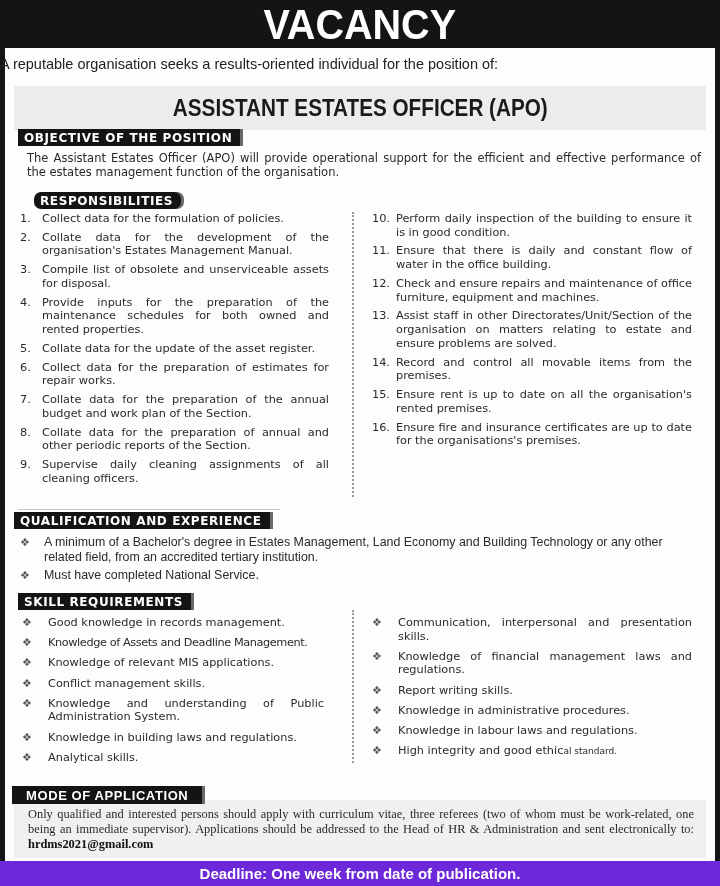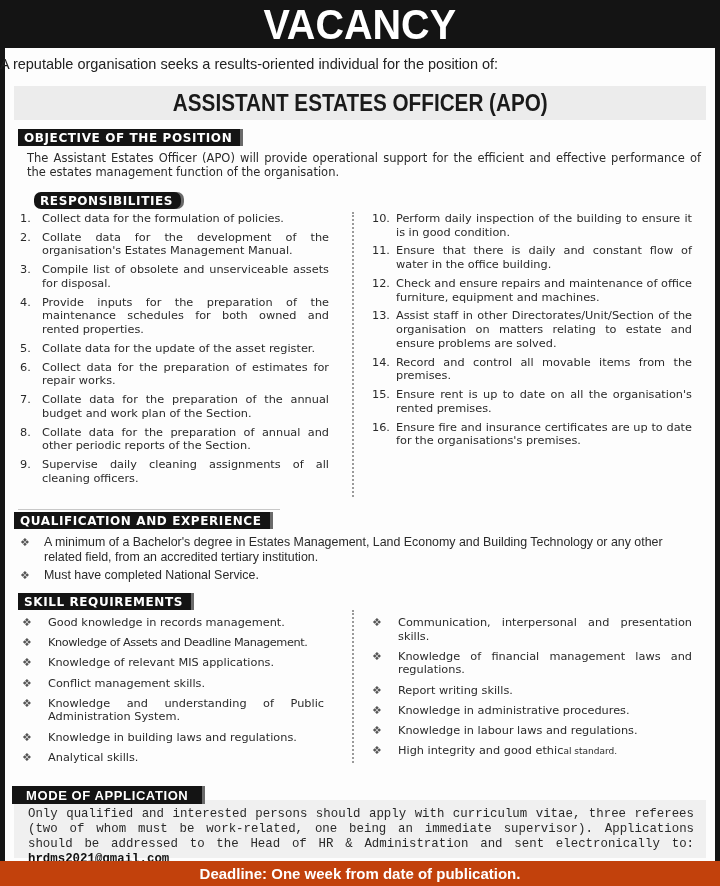--- a/index.html
+++ b/index.html
@@ -1,40 +1,40 @@
 <!DOCTYPE html>
 <html><head>
 <meta charset="utf-8">
 <style>
   html, body { margin: 0; padding: 0; background: #ffffff; }
   body { width: 720px; height: 886px; overflow: hidden; position: relative; font-family: "DejaVu Sans", sans-serif; color: #2a2a2a; }
   .frame { position: absolute; left: 0; top: 0; width: 720px; height: 886px; box-sizing: border-box; border-left: 5px solid #151515; border-right: 5px solid #151515; background: #fdfdfd; }
   .top-banner { position: absolute; left: 0; top: 0; width: 720px; height: 48px; background: #141414; display: flex; align-items: center; justify-content: center; }
   .top-banner h1 { margin: 0; color: #ffffff; font-family: "Liberation Sans", sans-serif; font-weight: bold; font-size: 43px; letter-spacing: 0px; transform: scaleX(0.92); }
   .intro { position: absolute; left: 0; top: 56px; width: 688px; text-align: left; font-family: "Liberation Sans", sans-serif; font-size: 14.5px; color: #222; }
-  .position-bar { position: absolute; left: 14px; top: 86px; width: 692px; height: 34px; background: #ececec; display: flex; align-items: center; justify-content: center; }
+  .position-bar { position: absolute; left: 14px; top: 86px; width: 692px; height: 44px; background: #ececec; display: flex; align-items: center; justify-content: center; }
   .position-bar h2 { margin: 0; font-family: "Liberation Sans", sans-serif; font-weight: bold; font-size: 23px; color: #1a1a1a; transform: scaleX(0.9); }
   .sec-head { position: absolute; background: #141414; color: #fff; font-family: "DejaVu Sans", sans-serif; font-weight: bold; font-size: 12px; letter-spacing: 0.6px; padding: 2px 8px 1px 6px; box-shadow: 3px 0 0 #6a6a6a; white-space: nowrap; }
   .para { position: absolute; font-size: 11.5px; line-height: 14px; color: #2a2a2a; text-align: justify; margin-left: 7px; }
   .olist { position: absolute; margin: 0; padding: 0; list-style: none; font-size: 11.3px; line-height: 13.6px; color: #2a2a2a; }
   .olist li { position: relative; padding-left: 22px; margin-bottom: 5.3px; text-align: justify; }
   .olist.right li { padding-left: 24px; }
   .olist li .num { position: absolute; left: 0; top: 0; }
   .blist { position: absolute; margin: 0; padding: 0; list-style: none; font-size: 11.3px; line-height: 13.6px; color: #2a2a2a; }
   .blist li { position: relative; padding-left: 28px; margin-bottom: 6.6px; text-align: justify; }
   .blist li .bullet { position: absolute; left: 2px; top: 0; font-size: 11px; color: #555; }
   .qlist { position: absolute; margin: 0; padding: 0; list-style: none; font-family: "Liberation Sans", sans-serif; font-size: 12.4px; line-height: 15px; color: #2a2a2a; }
   .qlist li { position: relative; padding-left: 24px; margin-bottom: 3px; }
   .qlist li .bullet { position: absolute; left: 0; top: 0; font-size: 11px; color: #555; }
   .vdots { position: absolute; width: 0; border-left: 2px dotted #9a9a9a; }
   .hrule { position: absolute; height: 0; border-top: 1px solid #c8c8c8; }
   .app-box { position: absolute; left: 14px; top: 800px; width: 692px; height: 58px; background: #f0f0f0; }
-  .app-text { position: absolute; left: 28px; top: 807px; width: 666px; font-family: Liberation Mono, monospace; font-size: 12.4px; line-height: 15px; color: #2a2a2a; text-align: justify; }
+  .app-text { position: absolute; left: 28px; top: 807px; width: 666px; font-family: Liberation Serif, serif; font-size: 12.4px; line-height: 15px; color: #2a2a2a; text-align: justify; }
   .app-text b { color: #111; font-weight: bold; }
-  .footer { position: absolute; left: 0; top: 861px; width: 720px; height: 25px; background: #c2410c; display: flex; align-items: center; justify-content: center; }
+  .footer { position: absolute; left: 0; top: 861px; width: 720px; height: 25px; background: #6d28d9; display: flex; align-items: center; justify-content: center; }
   .footer span { color: #fff; font-family: "Liberation Sans", sans-serif; font-weight: bold; font-size: 15px; }
   .small-tail { font-size: 9px; }
 </style>
 </head>
 <body>
 
 <div class="frame"></div>
 
 <div class="top-banner">
   <h1>VACANCY</h1>

